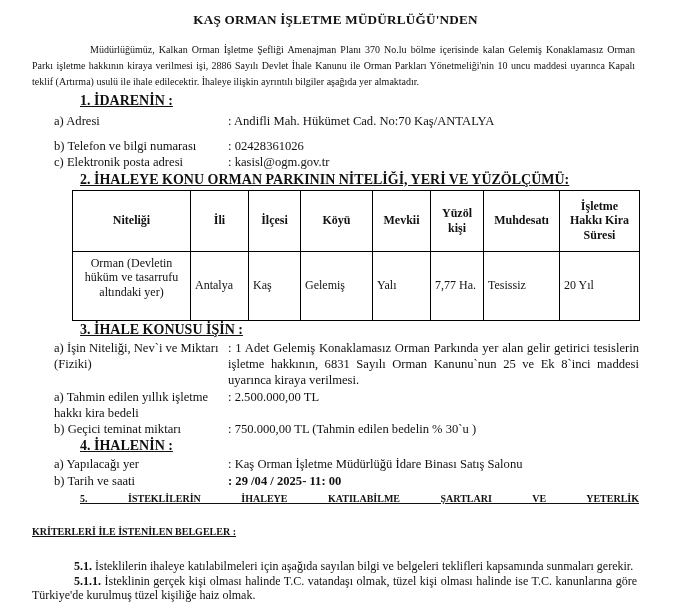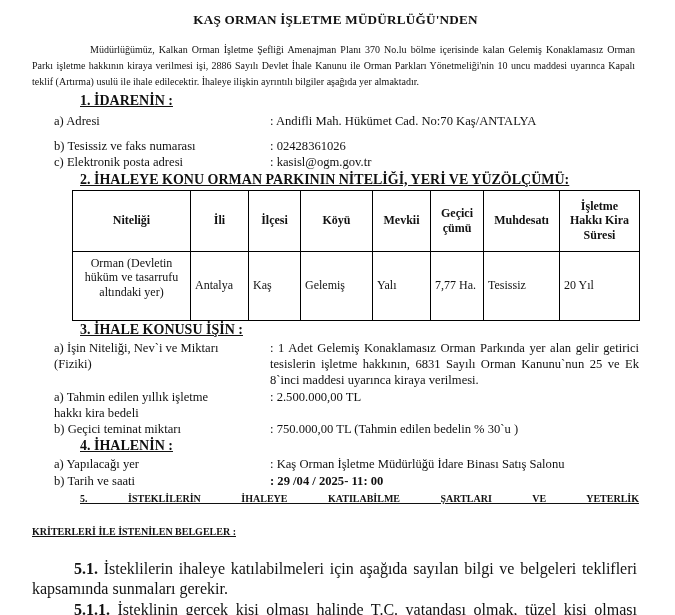--- a/index.html
+++ b/index.html
@@ -80,21 +80,20 @@
     display: block;
     text-decoration: underline;
   }
 
   
   .kv {
     display: flex;
     font-size: 12.6px;
     line-height: 16.3px;
     margin: 0;
-    gap: 42px;
   }
   .kv .k {
     width: 196px;
     flex: 0 0 196px;
     padding-left: 22px;
     box-sizing: border-box;
   }
   .kv .v {
     flex: 1 1 auto;
     text-align: justify;
@@ -140,22 +139,22 @@
   .col-ili      { width: 58px; }
   .col-ilcesi   { width: 52px; }
   .col-koyu     { width: 72px; }
   .col-mevkii   { width: 58px; }
   .col-yuzolcum { width: 53px; }
   .col-muhdesat { width: 76px; }
   .col-sure     { width: 80px; }
 
   
   .body-para {
-    font-size: 16px;
-    line-height: 20px;
+    font-size: 12px;
+    line-height: 14px;
     text-align: justify;
     text-justify: inter-word;
     margin: 1px 0 0 0;
     text-indent: 42px;
     padding-right: 2px;
   }
   .body-para b { font-weight: bold; }
 </style>
 </head>
 <body>
@@ -167,21 +166,21 @@
   <p class="intro">Müdürlüğümüz, Kalkan Orman İşletme Şefliği Amenajman Planı 370 No.lu bölme içerisinde kalan Gelemiş Konaklamasız Orman Parkı işletme hakkının kiraya verilmesi işi, 2886 Sayılı Devlet İhale Kanunu ile Orman Parkları Yönetmeliği'nin 10 uncu maddesi uyarınca Kapalı teklif (Artırma) usulü ile ihale edilecektir. İhaleye ilişkin ayrıntılı bilgiler aşağıda yer almaktadır.</p>
 
   <div class="sec-heading"><span class="u">1. İDARENİN  :</span></div>
 
   <div class="kv gap-sm">
     <div class="k">a) Adresi</div>
     <div class="v">: Andifli Mah. Hükümet Cad. No:70 Kaş/ANTALYA</div>
   </div>
 
   <div class="kv gap-top">
-    <div class="k">b) Tesissiz ve faks numarası</div>
+    <div class="k">b) Telefon ve bilgi numarası</div>
     <div class="v">: 02428361026</div>
   </div>
 
   <div class="kv">
     <div class="k">c) Elektronik posta adresi</div>
     <div class="v">: kasisl@ogm.gov.tr</div>
   </div>
 
   <div class="sec-heading"><span class="u">2. İHALEYE KONU ORMAN PARKININ NİTELİĞİ, YERİ VE YÜZÖLÇÜMÜ:</span></div>
 
@@ -196,21 +195,21 @@
       <col class="col-muhdesat">
       <col class="col-sure">
     </colgroup>
     <thead>
       <tr>
         <th>Niteliği</th>
         <th>İli</th>
         <th>İlçesi</th>
         <th>Köyü</th>
         <th>Mevkii</th>
-        <th>Geçici çümü</th>
+        <th>Yüzöl kişi</th>
         <th>Muhdesatı</th>
         <th>İşletme Hakkı Kira Süresi</th>
       </tr>
     </thead>
     <tbody>
       <tr>
         <td class="niteligi">Orman (Devletin hüküm ve tasarrufu altındaki yer)</td>
         <td>Antalya</td>
         <td>Kaş</td>
         <td>Gelemiş</td>

